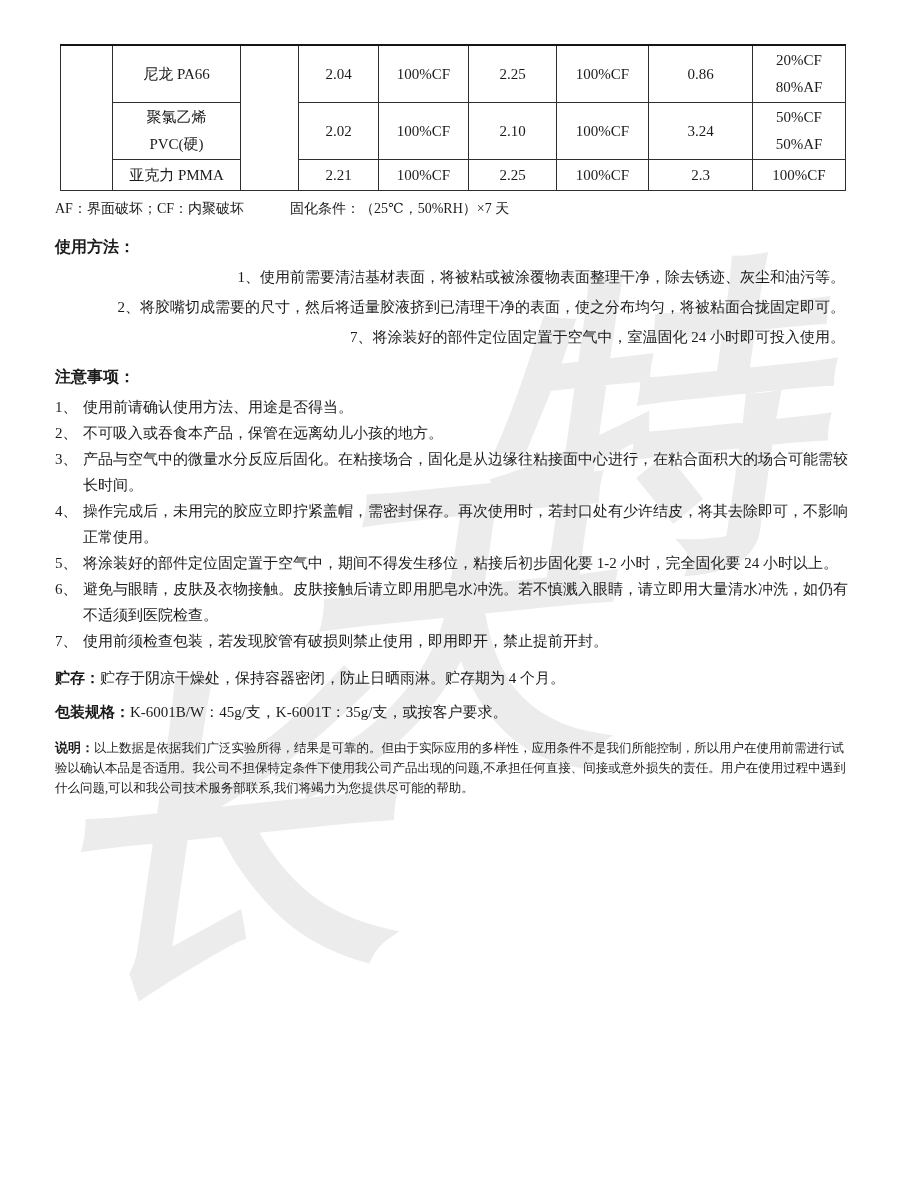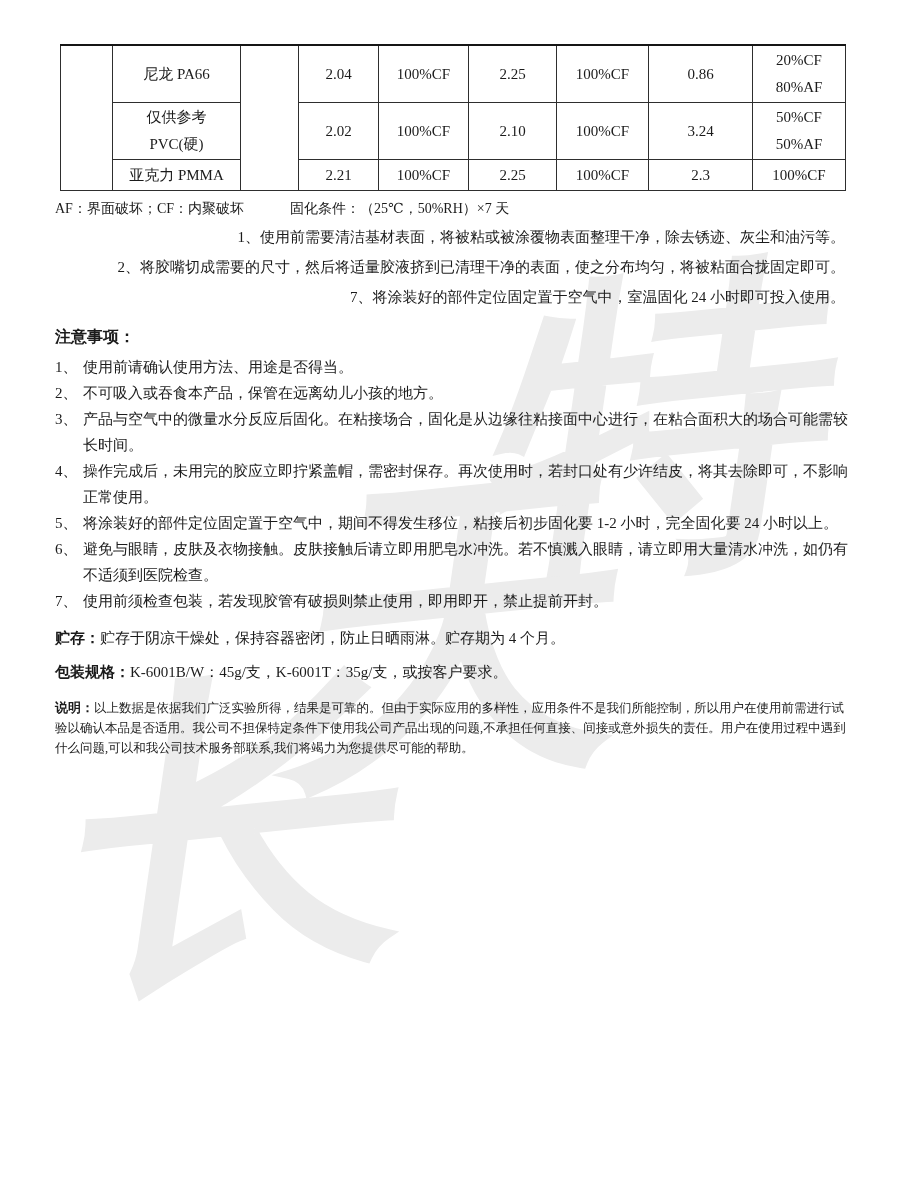--- a/index.html
+++ b/index.html
@@ -107,21 +107,21 @@
           <td rowspan="3"></td>
           <td>2.04</td>
           <td>100%CF</td>
           <td>2.25</td>
           <td>100%CF</td>
           <td>0.86</td>
           <td class="pre">20%CF
 80%AF</td>
         </tr>
         <tr class="r2">
-          <td class="pre">仅供参考
+          <td class="pre">聚氯乙烯
 PVC(硬)</td>
           <td>2.02</td>
           <td>100%CF</td>
           <td>2.10</td>
           <td>100%CF</td>
           <td>3.24</td>
           <td class="pre">50%CF
 50%AF</td>
         </tr>
         <tr class="r3">
@@ -134,20 +134,21 @@
           <td>100%CF</td>
         </tr>
       </tbody>
     </table>
 
     <div class="footnote">
       <span>AF：界面破坏；CF：内聚破坏</span><span class="fn-right">固化条件：（25℃，50%RH）×7 天</span>
     </div>
 
 
+    <h3 class="sec">使用方法：</h3>
     <div class="u-item">1、使用前需要清洁基材表面，将被粘或被涂覆物表面整理干净，除去锈迹、灰尘和油污等。</div>
     <div class="u-item">2、将胶嘴切成需要的尺寸，然后将适量胶液挤到已清理干净的表面，使之分布均匀，将被粘面合拢固定即可。</div>
     <div class="u-item">7、将涂装好的部件定位固定置于空气中，室温固化 24 小时即可投入使用。</div>
 
     <h3 class="sec">注意事项：</h3>
     <div class="n-list">
       <div class="n-item">
         <span class="num">1、</span>
           <span class="txt">使用前请确认使用方法、用途是否得当。</span>
       </div>

